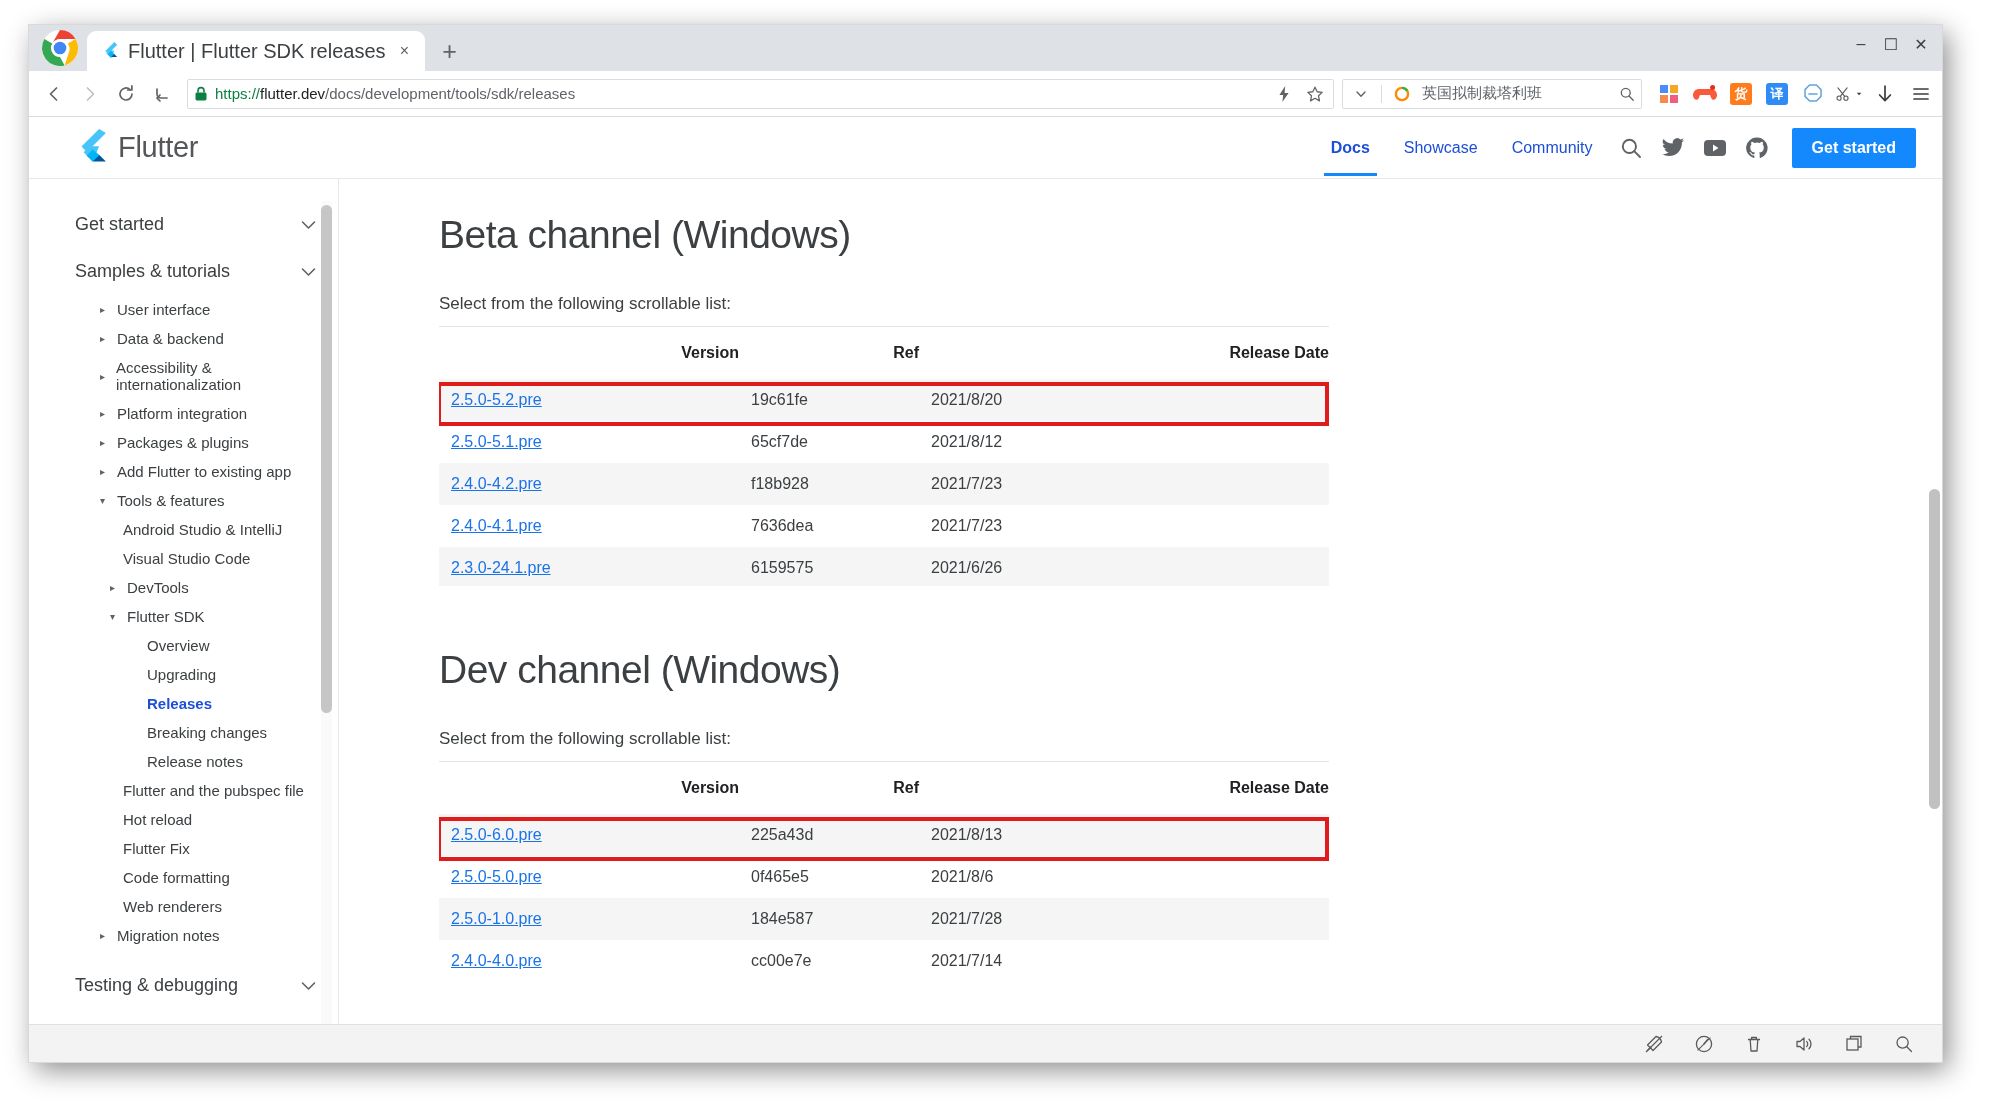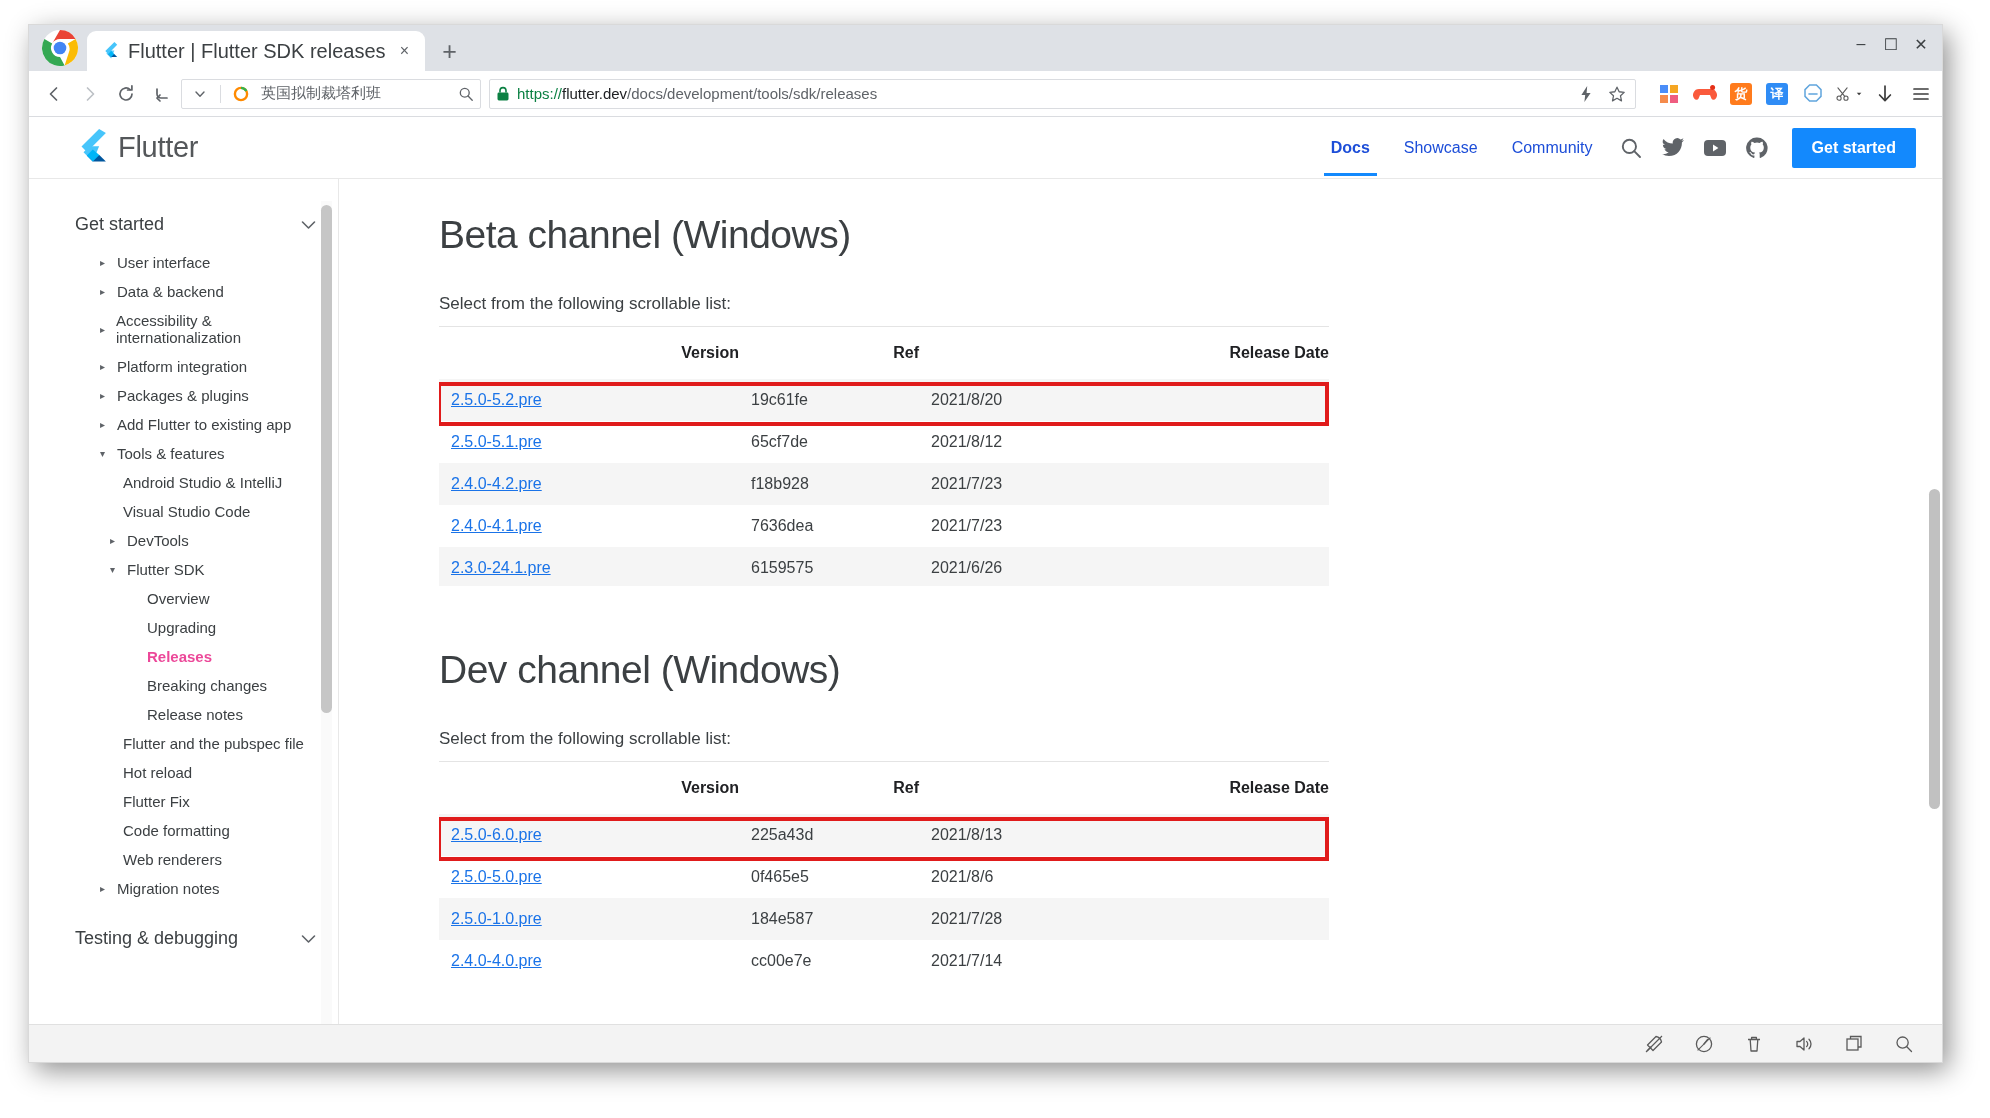--- a/index.html
+++ b/index.html
@@ -200,21 +200,21 @@
   .chev { color: #5f6368; font-size: 13px; line-height: 1; }
   .side-group { padding-bottom: 2px; }
   .side-item {
     display: flex; align-items: center; gap: 7px;
     font-size: 15px; color: #3c4043;
     padding: 6px 0 6px 0;
   }
   .side-item .tri { font-size: 10px; color: #5f6368; width: 10px; display:inline-block; }
   .side-item.lvl2 { padding-left: 25px; }
   .side-item.lvl3 { padding-left: 48px; }
-  .side-item.active { color: #ec4899; font-weight: bold; }
+  .side-item.active { color: #1d4ed8; font-weight: bold; }
 
   #sidebar-track {
     position: absolute; right: 6px; top: 22px;
     width: 11px; bottom: 0;
     background: #fafafa;
   }
   #sidebar-thumb {
     position: absolute; right: 6px; top: 26px;
     width: 11px; height: 508px;
     background: #c6c6c6; border-radius: 6px;
@@ -356,58 +356,58 @@
             <path d="M15.9 1.8 L15.9 6 L11.6 6" fill="none" stroke="#5f6368" stroke-width="1.7" stroke-linecap="round" stroke-linejoin="round"></path>
           </svg>
       </div>
       <div class="nav-btn">
         <svg width="20" height="20" viewBox="0 0 20 20">
             <path d="M5 5 L5 10 a4 4 0 0 0 4 4 L15 14" fill="none" stroke="#5f6368" stroke-width="1.7" stroke-linecap="round" stroke-linejoin="round"></path>
             <path d="M8 11 L5 14.2 L8 17" fill="none" stroke="#5f6368" stroke-width="1.7" stroke-linecap="round" stroke-linejoin="round"></path>
           </svg>
       </div>
 
+      <div id="omnibox">
+        <span id="lock-icon">
+          <svg width="14" height="16" viewBox="0 0 14 16">
+            <rect x="1.5" y="6.5" width="11" height="8" rx="1.4" fill="#0b8043"></rect>
+            <path d="M4 6.5 V4.6 a3 3 0 0 1 6 0 V6.5" fill="none" stroke="#0b8043" stroke-width="1.6"></path>
+          </svg>
+        </span>
+        <span id="url-text"><span class="scheme">https://</span><span class="host">flutter.dev</span><span class="path">/docs/development/tools/sdk/releases</span></span>
+        <span class="omni-icon">
+          <svg width="16" height="18" viewBox="0 0 16 18">
+              <path d="M9.2 1 L3.4 10 H7.2 L6.4 17 L12.6 8 H8.6 Z" fill="#5f6368"></path>
+            </svg>
+        </span>
+        <span class="omni-icon">
+          <svg width="18" height="18" viewBox="0 0 20 20">
+              <path d="M10 2.4 L12.4 7.5 L18 8.2 L13.9 12 L15 17.6 L10 14.8 L5 17.6 L6.1 12 L2 8.2 L7.6 7.5 Z" fill="none" stroke="#5f6368" stroke-width="1.4" stroke-linejoin="round"></path>
+            </svg>
+        </span>
+      </div>
+
       <div id="search-engine-box">
         <span class="omni-icon">
           <svg width="14" height="14" viewBox="0 0 14 14">
               <path d="M3 5 L7 9.2 L11 5" fill="none" stroke="#5f6368" stroke-width="1.4" stroke-linecap="round" stroke-linejoin="round"></path>
             </svg>
         </span>
         <span class="sep"></span>
         <span class="omni-icon">
           <svg width="18" height="18" viewBox="0 0 18 18">
             <circle cx="9" cy="9" r="6.1" fill="none" stroke="#ff8a00" stroke-width="2.4"></circle>
             <path d="M9 2.9 a6.1 6.1 0 0 1 5.3 3.1" fill="none" stroke="#35b34a" stroke-width="2.4"></path>
           </svg>
         </span>
         <span id="search-engine-text">英国拟制裁塔利班</span>
         <span class="mag">
           <svg width="16" height="16" viewBox="0 0 18 18">
               <circle cx="7.6" cy="7.6" r="5" fill="none" stroke="#5f6368" stroke-width="1.5"></circle>
               <path d="M11.3 11.3 L16 16" stroke="#5f6368" stroke-width="1.5" stroke-linecap="round"></path>
-            </svg>
-        </span>
-      </div>
-
-      <div id="omnibox">
-        <span id="lock-icon">
-          <svg width="14" height="16" viewBox="0 0 14 16">
-            <rect x="1.5" y="6.5" width="11" height="8" rx="1.4" fill="#0b8043"></rect>
-            <path d="M4 6.5 V4.6 a3 3 0 0 1 6 0 V6.5" fill="none" stroke="#0b8043" stroke-width="1.6"></path>
-          </svg>
-        </span>
-        <span id="url-text"><span class="scheme">https://</span><span class="host">flutter.dev</span><span class="path">/docs/development/tools/sdk/releases</span></span>
-        <span class="omni-icon">
-          <svg width="16" height="18" viewBox="0 0 16 18">
-              <path d="M9.2 1 L3.4 10 H7.2 L6.4 17 L12.6 8 H8.6 Z" fill="#5f6368"></path>
-            </svg>
-        </span>
-        <span class="omni-icon">
-          <svg width="18" height="18" viewBox="0 0 20 20">
-              <path d="M10 2.4 L12.4 7.5 L18 8.2 L13.9 12 L15 17.6 L10 14.8 L5 17.6 L6.1 12 L2 8.2 L7.6 7.5 Z" fill="none" stroke="#5f6368" stroke-width="1.4" stroke-linejoin="round"></path>
             </svg>
         </span>
       </div>
 
       <div id="ext-bar">
         <span class="ext-icon">
           <svg width="20" height="20" viewBox="0 0 20 20">
             <rect x="1" y="1" width="8" height="8" fill="#4a8df8"></rect>
             <rect x="11" y="1" width="8" height="8" fill="#f5a623"></rect>
             <rect x="1" y="11" width="8" height="8" fill="#f58b4c"></rect>
@@ -515,20 +515,28 @@
 
             <div class="side-top">
               <span>Get started</span>
               <span class="chev">
                 <svg width="15" height="10" viewBox="0 0 15 10">
                     <path d="M1.5 2 L7.5 8 L13.5 2" fill="none" stroke="#5f6368" stroke-width="1.6" stroke-linecap="round" stroke-linejoin="round"></path>
                   </svg>
               </span>
             </div>
 
+            <div class="side-top">
+              <span>Samples &amp; tutorials</span>
+              <span class="chev">
+                <svg width="15" height="10" viewBox="0 0 15 10">
+                    <path d="M1.5 2 L7.5 8 L13.5 2" fill="none" stroke="#5f6368" stroke-width="1.6" stroke-linecap="round" stroke-linejoin="round"></path>
+                  </svg>
+              </span>
+            </div>
 
 
             <div class="side-group">
               <div class="side-item lvl2">
                   <span class="tri">▸</span>
                   <span>User interface</span>
                 </div>
               <div class="side-item lvl2">
                   <span class="tri">▸</span>
                   <span>Data &amp; backend</span>

